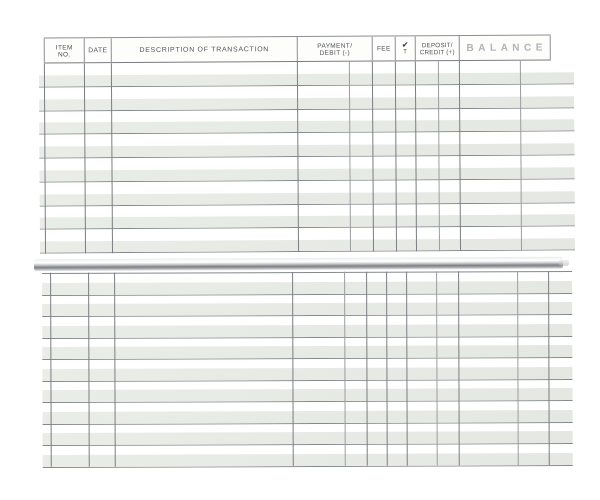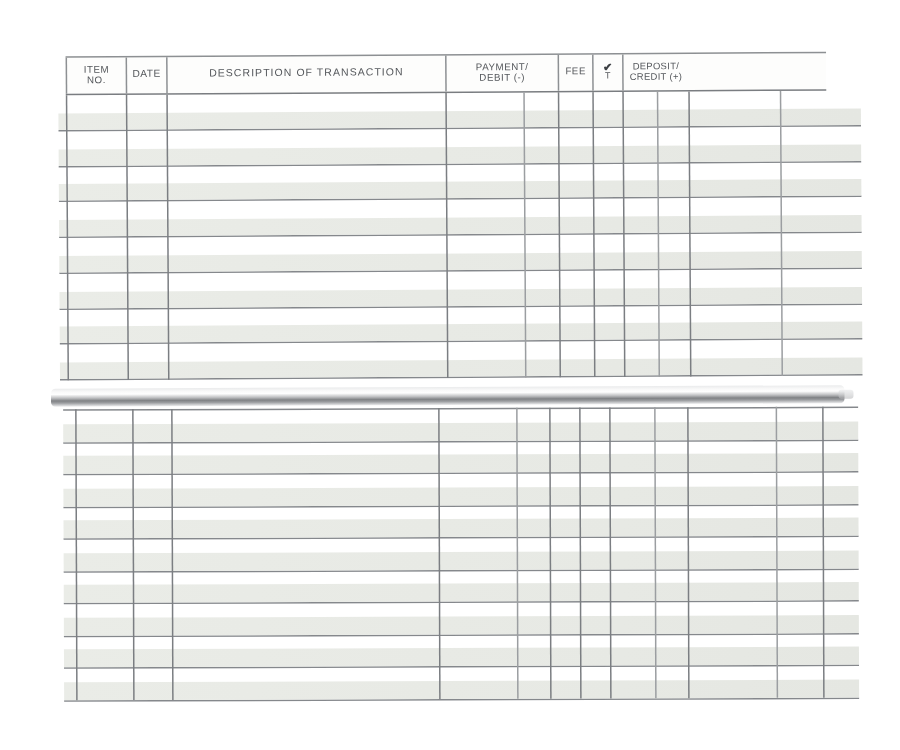--- a/index.html
+++ b/index.html
@@ -102,20 +102,23 @@
         <span>FEE</span>
       </div>
       <div class="hc c-chk">
         <span class="chk-mark">✔</span>
         <span class="chk-letter">T</span>
       </div>
       <div class="hc c-dep">
         <span>DEPOSIT/</span>
         <span>CREDIT (+)</span>
       </div>
+      <div class="hc c-bal">
+        <span class="bal-text">BALANCE</span>
+      </div>
     </div>
 
     <div class="tbody top-body" id="top-body">
         <div class="rrow" style="height: 23.75px;">
           <div class="shade"></div>
         </div>
         <div class="rrow" style="height: 23.75px;">
           <div class="shade"></div>
         </div>
         <div class="rrow" style="height: 23.75px;">

